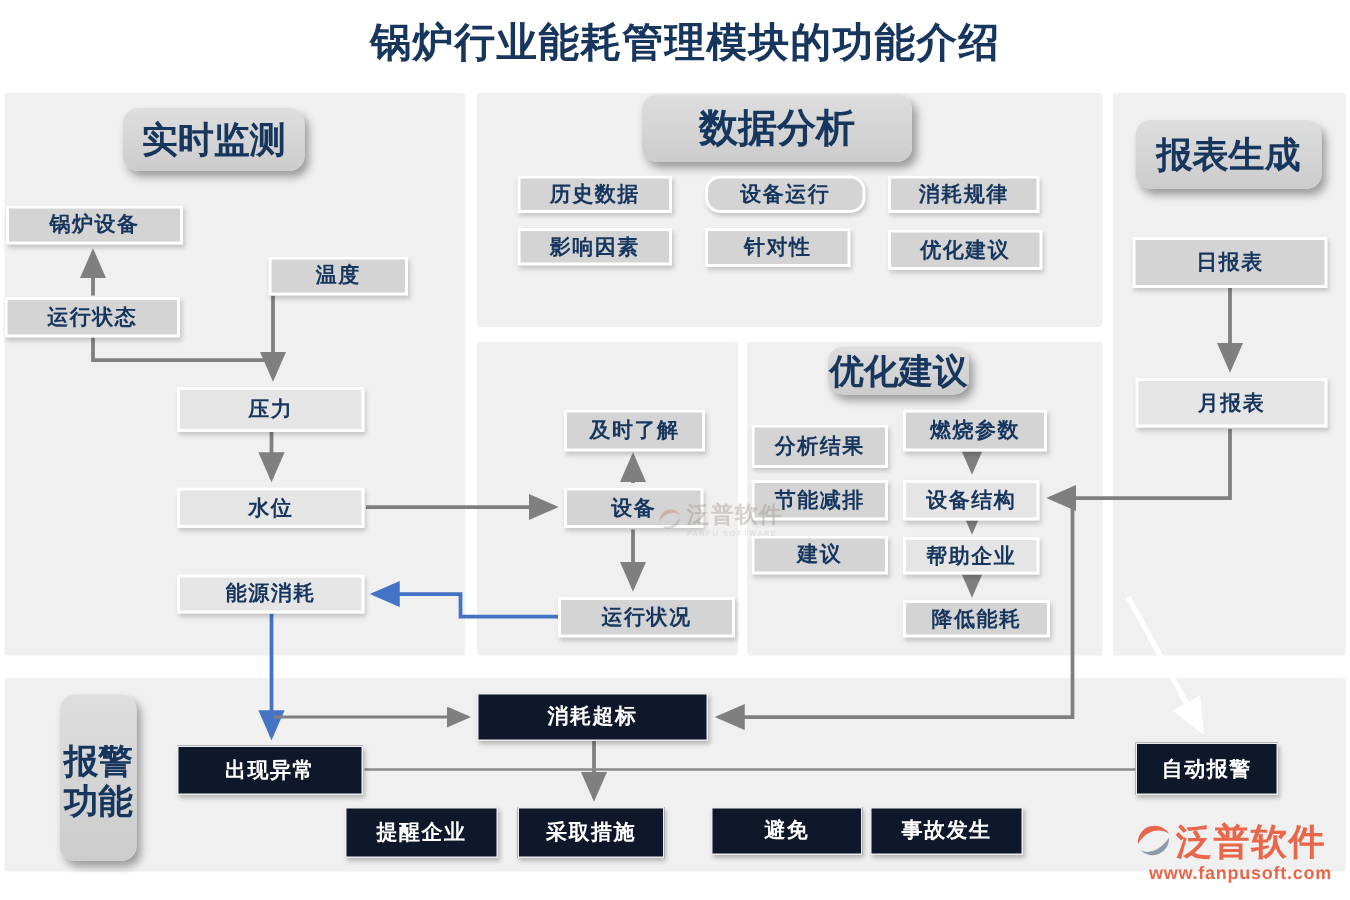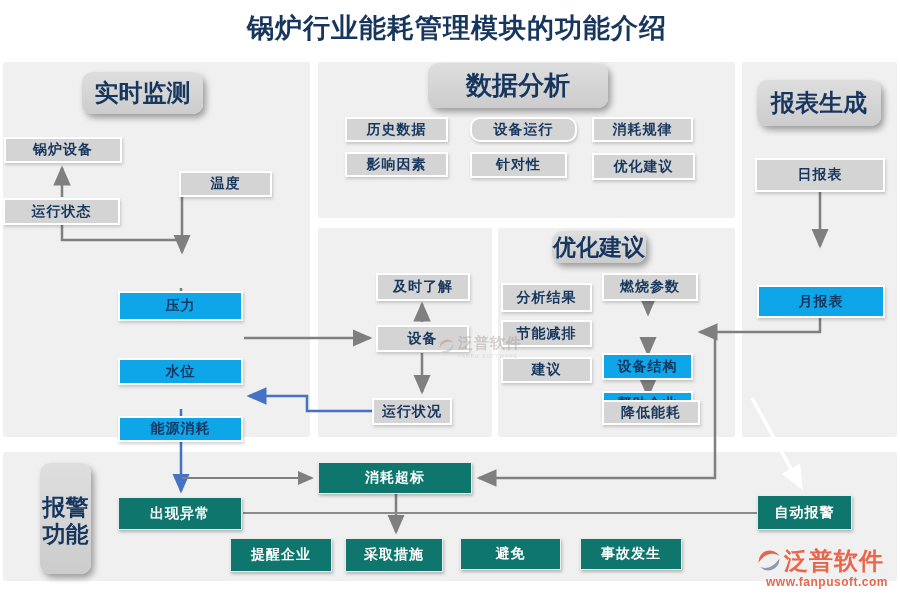--- a/index.html
+++ b/index.html
@@ -12,22 +12,22 @@
   .panel{position:absolute;background:#f0f0f0;border-radius:2px;}
   .hdr{position:absolute;display:flex;align-items:center;justify-content:center;
        background:linear-gradient(#dedede,#cccccc);border-radius:10px;
        color:#17365d;font-family:"Liberation Serif",serif;font-weight:bold;
        box-shadow:3px 4px 6px rgba(0,0,0,0.35);box-sizing:border-box;}
   .hdr.v{word-break:break-all;text-align:center;line-height:27px;padding-top:4px;}
   .node{position:absolute;display:flex;align-items:center;justify-content:center;
         font-weight:bold;font-size:14px;color:#17365d;background:#d4d4d4;
         border:2px solid #ffffff;box-shadow:1px 2px 3px rgba(0,0,0,0.18);
         box-sizing:border-box;letter-spacing:1px;}
-  .node.blue{background:#0ea5e9;margin-top:33px;}
-  .node.dark{background:#0f766e;color:#ffffff;border:1px solid #ececec;
+  .node.blue{background:#e5e5e5;}
+  .node.dark{background:#0f172a;color:#ffffff;border:1px solid #ececec;
              box-shadow:1px 2px 3px rgba(0,0,0,0.25);}
   svg.wires{position:absolute;left:0;top:0;pointer-events:none;}
   .watermark{position:absolute;left:438px;top:334px;display:flex;align-items:center;
              gap:3px;opacity:0.38;}
   .watermark .wm-txt{color:#9a8f86;font-weight:bold;font-size:15px;letter-spacing:1px;}
   .watermark .wm-sub{color:#b9b2aa;font-size:5px;letter-spacing:1px;}
   .logo{position:absolute;left:756px;top:545px;width:142px;}
   .logo-row{display:flex;align-items:center;gap:2px;}
   .logo-brand{color:#e8664a;font-weight:bold;font-size:24px;letter-spacing:1px;
               font-family:"Liberation Sans",sans-serif;}
@@ -109,38 +109,38 @@
 
   <div class="node" style="left:345px;top:117px;width:103px;height:25px;">历史数据</div>
   <div class="node" style="left:470px;top:117px;width:107px;height:25px;border-radius:10px;">设备运行</div>
   <div class="node" style="left:592px;top:117px;width:101px;height:25px;">消耗规律</div>
   <div class="node" style="left:345px;top:152px;width:103px;height:25px;">影响因素</div>
   <div class="node" style="left:470px;top:152px;width:97px;height:26px;">针对性</div>
   <div class="node" style="left:592px;top:153px;width:103px;height:27px;">优化建议</div>
 
   <div class="node" style="left:376px;top:273px;width:94px;height:28px;">及时了解</div>
   <div class="node" style="left:376px;top:325px;width:93px;height:27px;">设备</div>
-  <div class="node" style="left:372px;top:398px;width:80px;height:27px;">运行状况</div>
+  <div class="node" style="left:372px;top:398px;width:118px;height:27px;">运行状况</div>
 
   <div class="node" style="left:501px;top:283px;width:91px;height:29px;">分析结果</div>
   <div class="node" style="left:501px;top:320px;width:91px;height:27px;">节能减排</div>
   <div class="node" style="left:501px;top:357px;width:91px;height:26px;">建议</div>
   <div class="node" style="left:602px;top:273px;width:96px;height:28px;">燃烧参数</div>
   <div class="node blue" style="left:602px;top:320px;width:91px;height:27px;">设备结构</div>
   <div class="node blue" style="left:602px;top:358px;width:91px;height:25px;">帮助企业</div>
   <div class="node" style="left:602px;top:400px;width:98px;height:25px;">降低能耗</div>
 
   <div class="node" style="left:755px;top:158px;width:130px;height:34px;">日报表</div>
   <div class="node blue" style="left:757px;top:252px;width:128px;height:33px;">月报表</div>
 
   <div class="node dark" style="left:118px;top:497px;width:124px;height:33px;">出现异常</div>
   <div class="node dark" style="left:318px;top:462px;width:154px;height:32px;">消耗超标</div>
   <div class="node dark" style="left:230px;top:538px;width:102px;height:34px;">提醒企业</div>
   <div class="node dark" style="left:345px;top:538px;width:98px;height:34px;">采取措施</div>
-  <div class="node dark" style="left:460px;top:538px;width:101px;height:32px;">避免</div>
+  <div class="node dark" style="left:474px;top:538px;width:101px;height:32px;">避免</div>
   <div class="node dark" style="left:580px;top:538px;width:102px;height:32px;">事故发生</div>
   <div class="node dark" style="left:757px;top:495px;width:95px;height:35px;">自动报警</div>
 
   <div class="watermark">
     <svg width="17" height="17" viewBox="0 0 30 30">
       <path d="M3,17 A13,13 0 0 1 27,9 C19,4 9,7 3,17 Z" fill="#c2765d"></path>
       <path d="M27,12 A13,13 0 0 1 5,22 C13,25 21,21 27,12 Z" fill="#9aa2ad"></path>
     </svg>
     <div>
       <div class="wm-txt">泛普软件</div>

